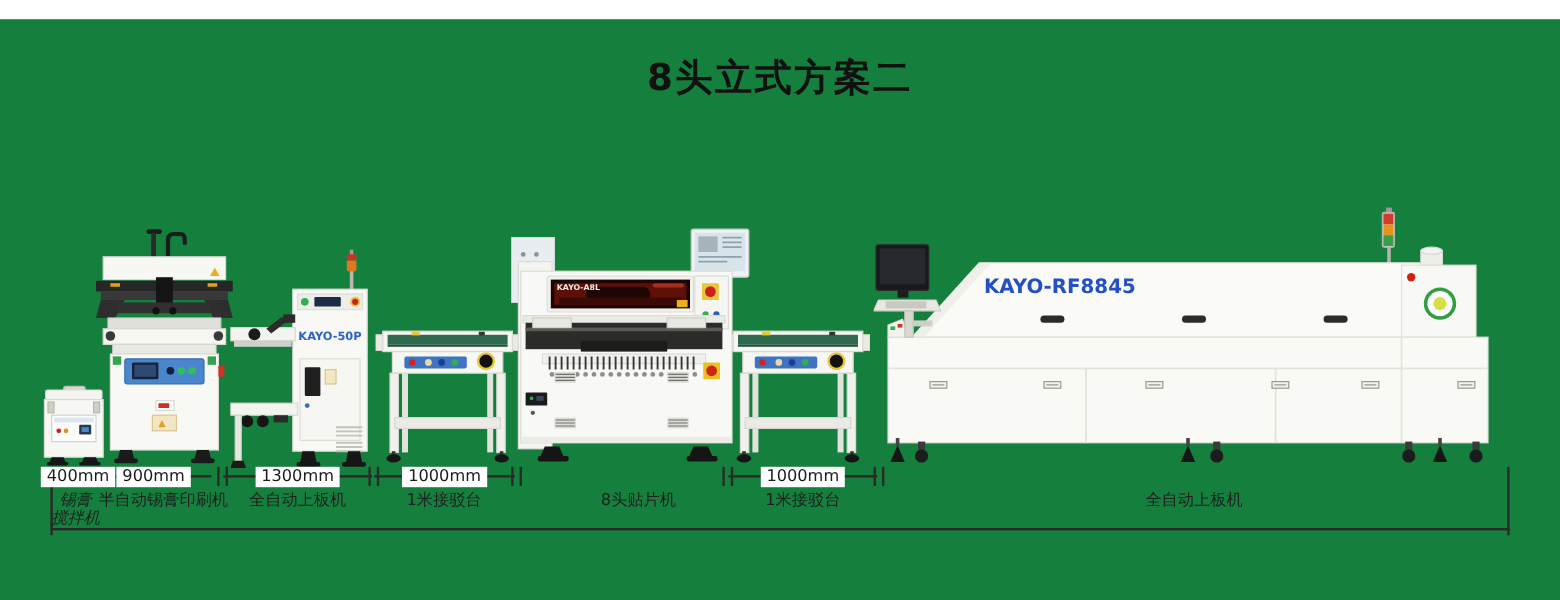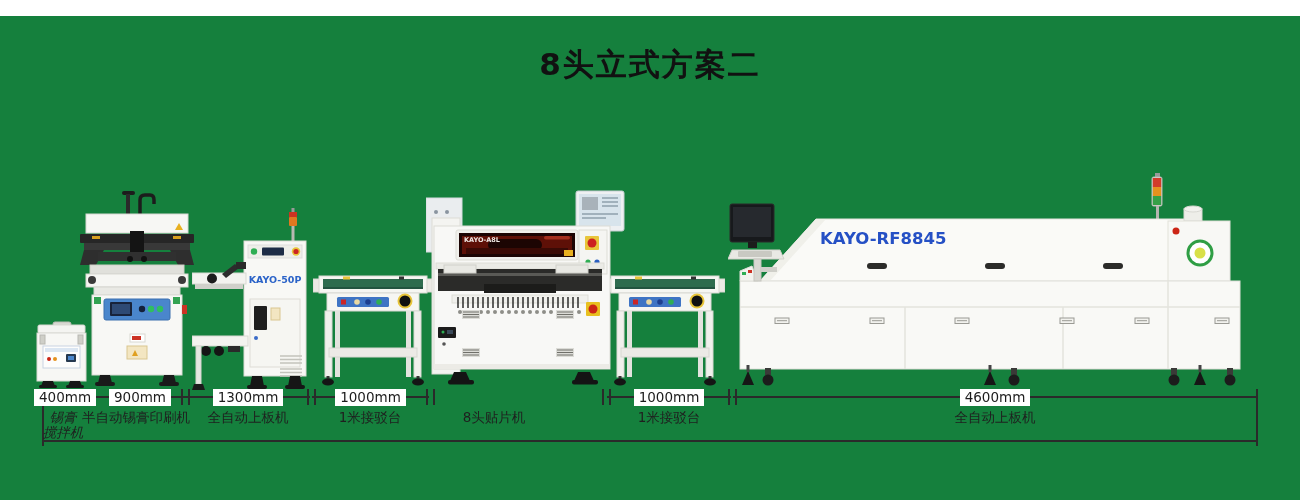--- a/index.html
+++ b/index.html
@@ -339,47 +339,43 @@
     <div class="tick" style="left:432.5px"></div>
   <div class="tick" style="left:601.5px"></div>
     <div class="tick" style="left:608.5px"></div>
   <div class="tick" style="left:727.5px"></div>
     <div class="tick" style="left:734.5px"></div>
 
   <div class="dim-seg" style="left:43px;width:44px">
     <i class="seg-line"></i>
       <span class="seg-text">400mm</span>
   </div>
-  <div class="dim-seg" style="left:91px;width:98px">
+  <div class="dim-seg" style="left:79px;width:98px">
     <i class="seg-line"></i>
       <span class="seg-text">900mm</span>
   </div>
   <div class="dim-seg" style="left:185px;width:126px">
     <i class="seg-line"></i>
       <span class="seg-text">1300mm</span>
   </div>
   <div class="dim-seg" style="left:311px;width:119px">
     <i class="seg-line"></i>
       <span class="seg-text">1000mm</span>
   </div>
   <div class="dim-seg" style="left:606px;width:126px">
     <i class="seg-line"></i>
       <span class="seg-text">1000mm</span>
-  </div>
-  <div class="dim-seg" style="left:732px;width:526px">
-    <i class="seg-line"></i>
-      <span class="seg-text">4600mm</span>
   </div>
 
   <div class="dim-name" style="left:63px">
     <span>锡膏</span>
     <span>搅拌机</span>
   </div>
   <div class="dim-name" style="left:136px">半自动锡膏印刷机</div>
   <div class="dim-name" style="left:248px">全自动上板机</div>
   <div class="dim-name" style="left:370px">1米接驳台</div>
-  <div class="dim-name" style="left:494px">8头贴片机</div>
+  <div class="dim-name" style="left:532px">8头贴片机</div>
   <div class="dim-name" style="left:669px">1米接驳台</div>
   <div class="dim-name" style="left:995px">全自动上板机</div>
 
   <div class="total-line"></div>
 
 </div>
 
 </body></html>

